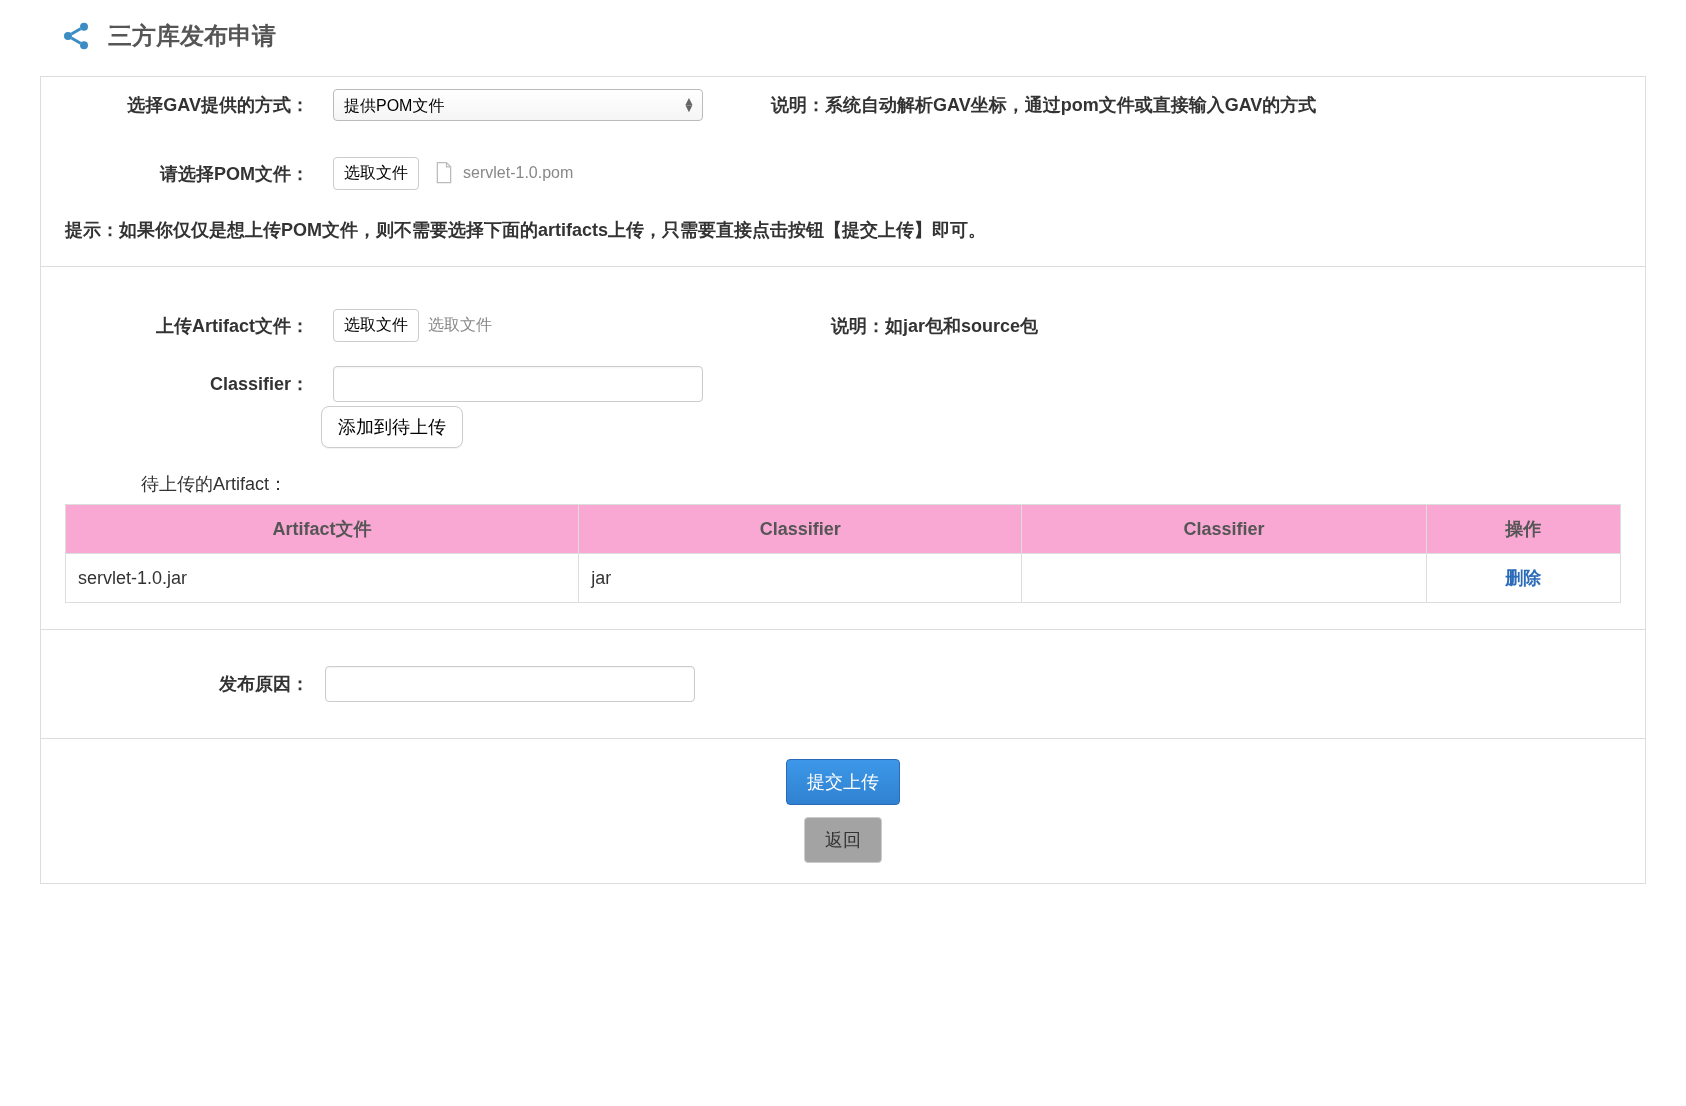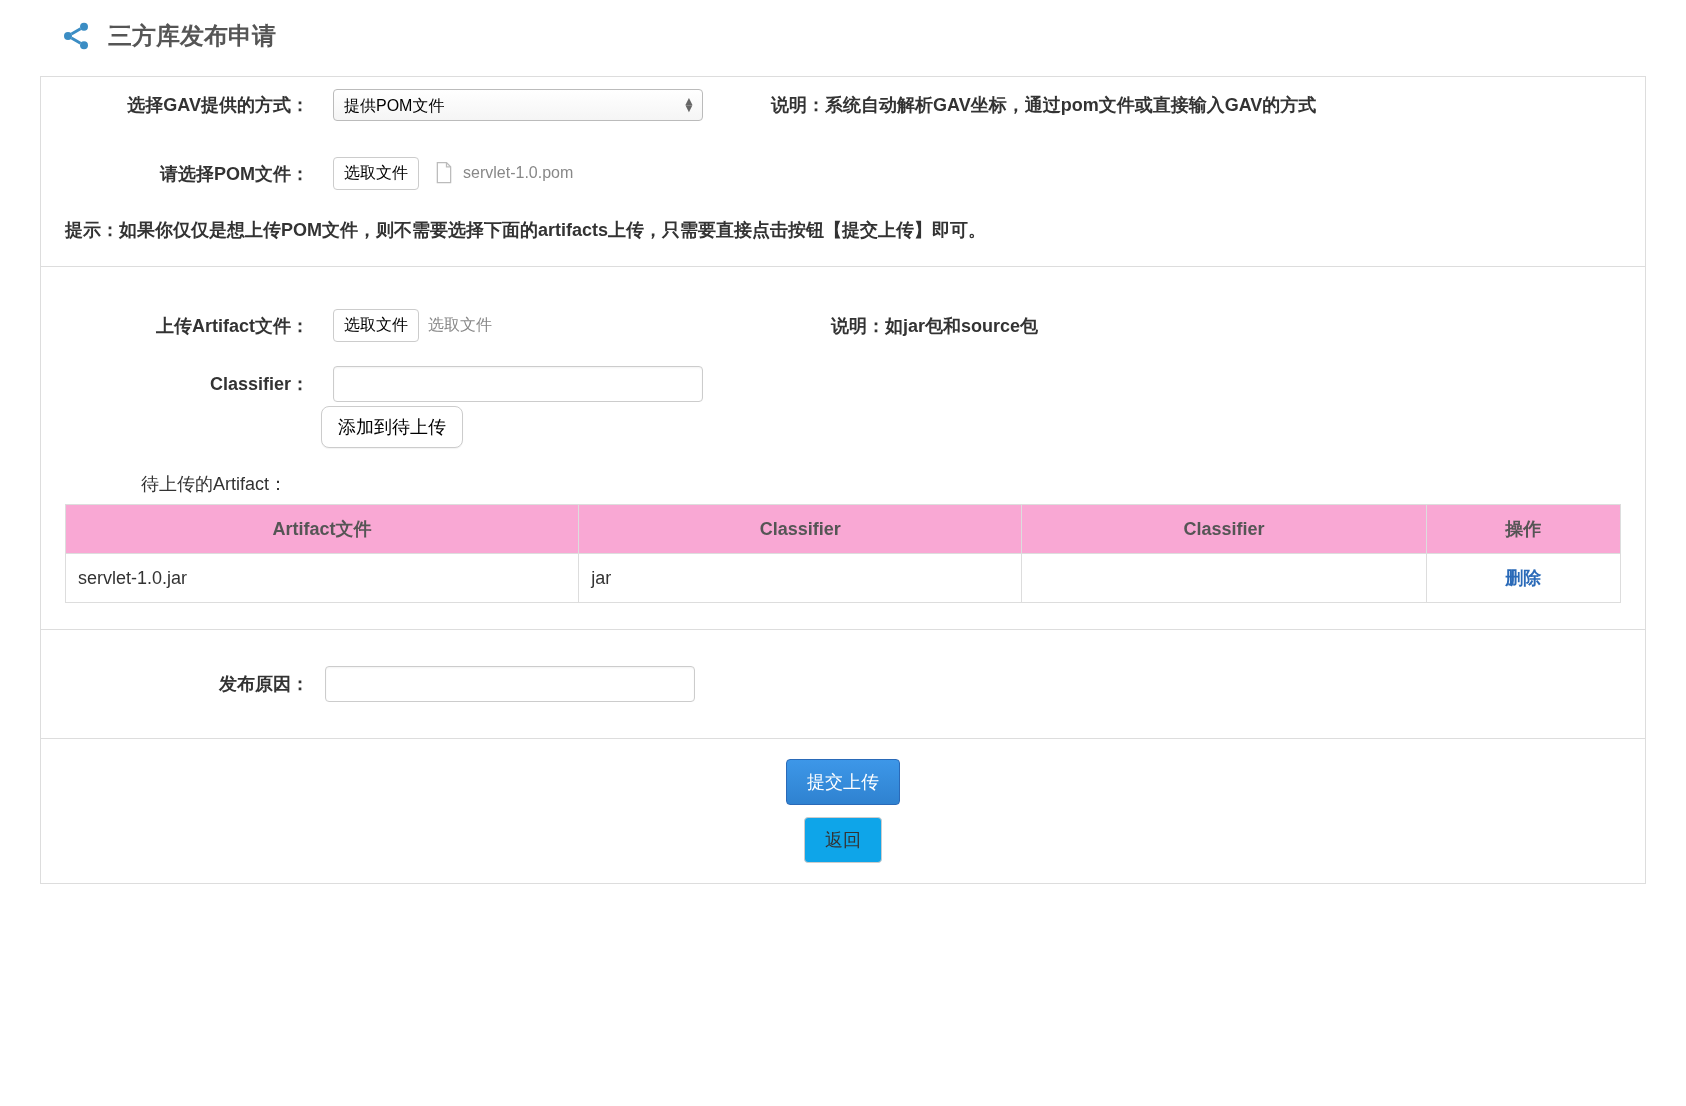--- a/index.html
+++ b/index.html
@@ -206,21 +206,21 @@
       background: linear-gradient(#3d97e8, #2f82d0);
       color: #fff;
       font-size: 18px;
       font-weight: 500;
       cursor: pointer;
     }
     .btn-default {
       padding: 10px 20px;
       border: 1px solid #ccc;
       border-radius: 4px;
-      background: #0ea5e9;
+      background: #a3a3a3;
       color: #333;
       font-size: 18px;
       cursor: pointer;
     }
   </style>
 </head>
 <body>
 
 <div class="header">
   <span class="header-icon">

